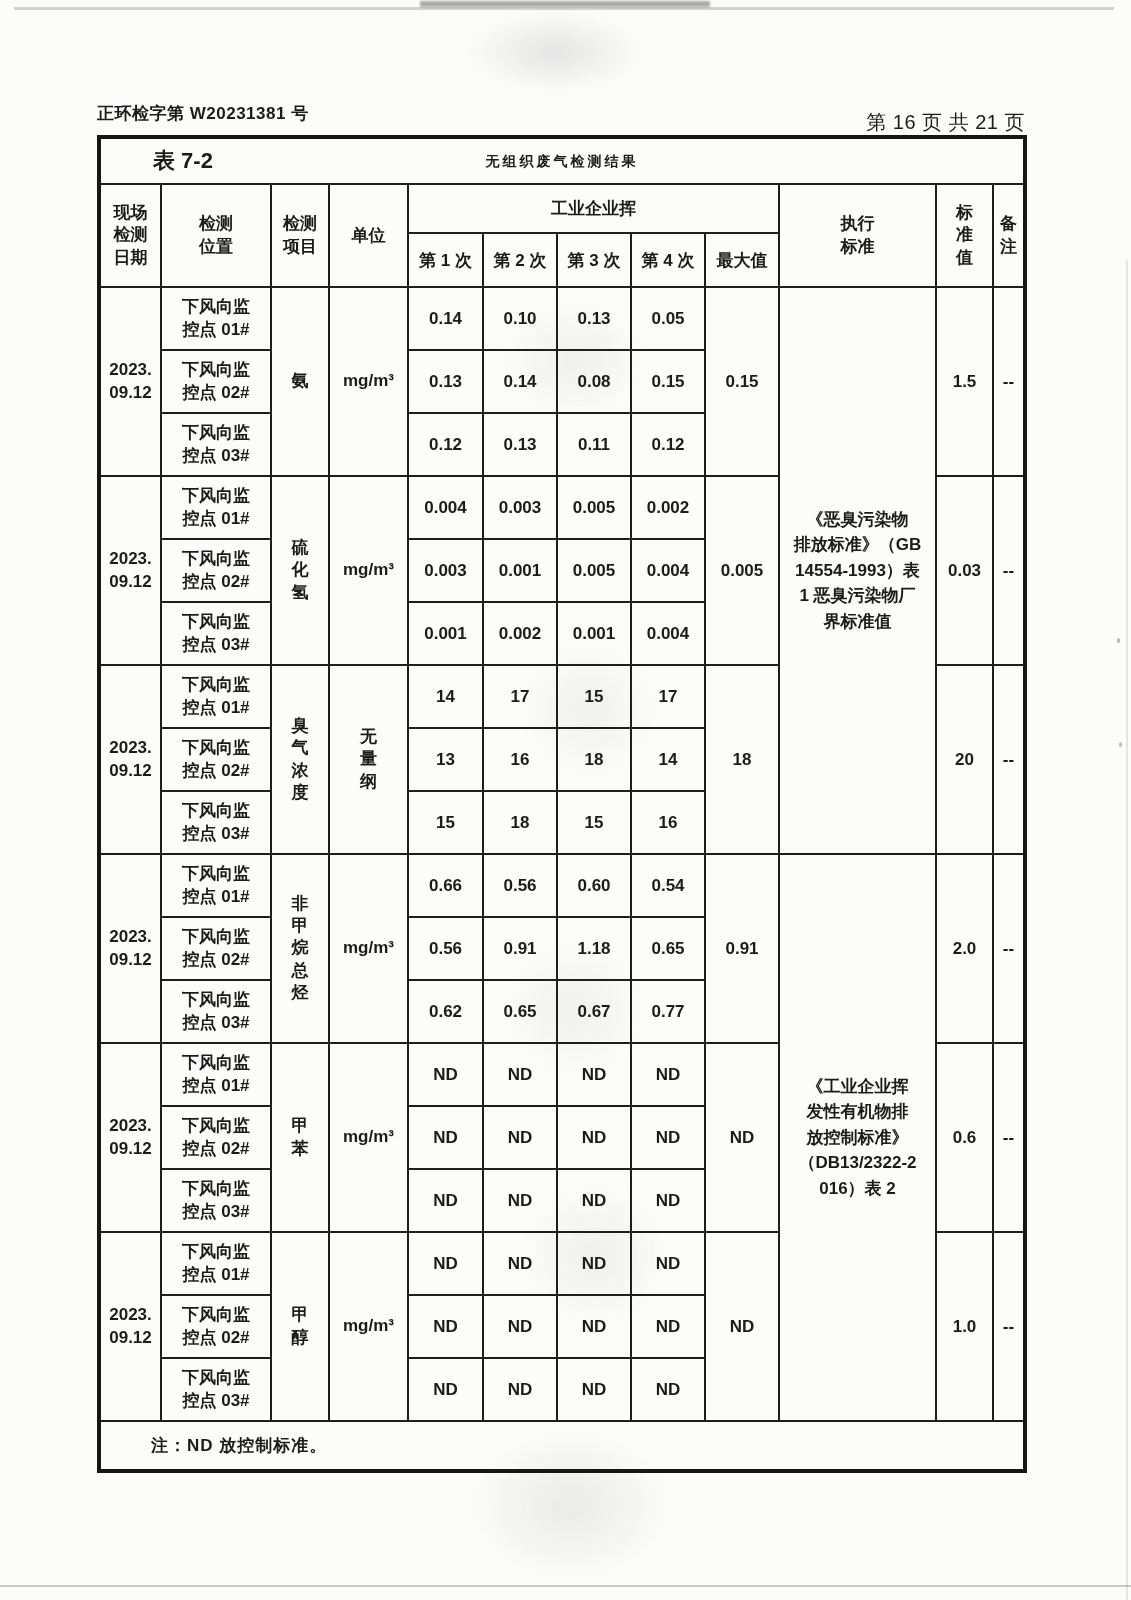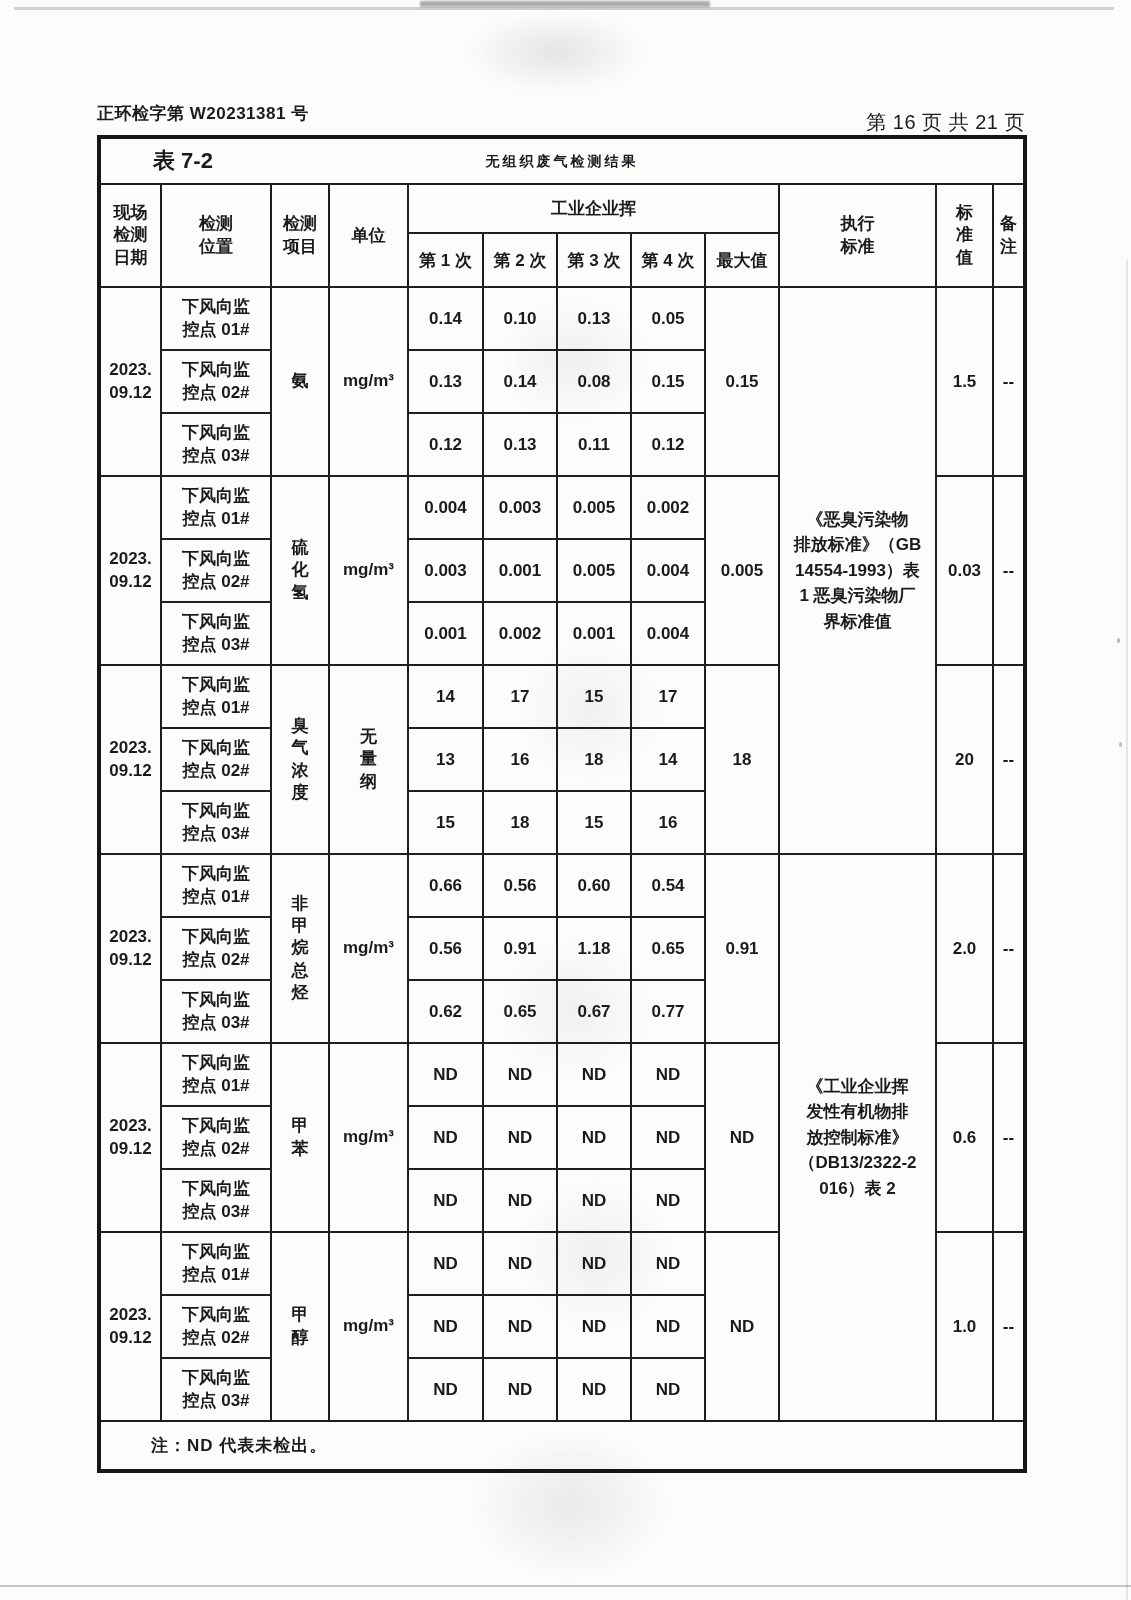--- a/index.html
+++ b/index.html
@@ -330,16 +330,16 @@
   <tr style="height:63px">
     <td class="pre">下风向监
 控点 03#</td>
     <td>ND</td>
     <td>ND</td>
     <td>ND</td>
     <td>ND</td>
   </tr>
 
   <tr style="height:50px">
-    <td colspan="12" class="note-cell">注：ND 代表未检出。</td>
+    <td colspan="12" class="note-cell">注：ND 放控制标准。</td>
   </tr>
 </tbody>
   </table>
 
 </body></html>

